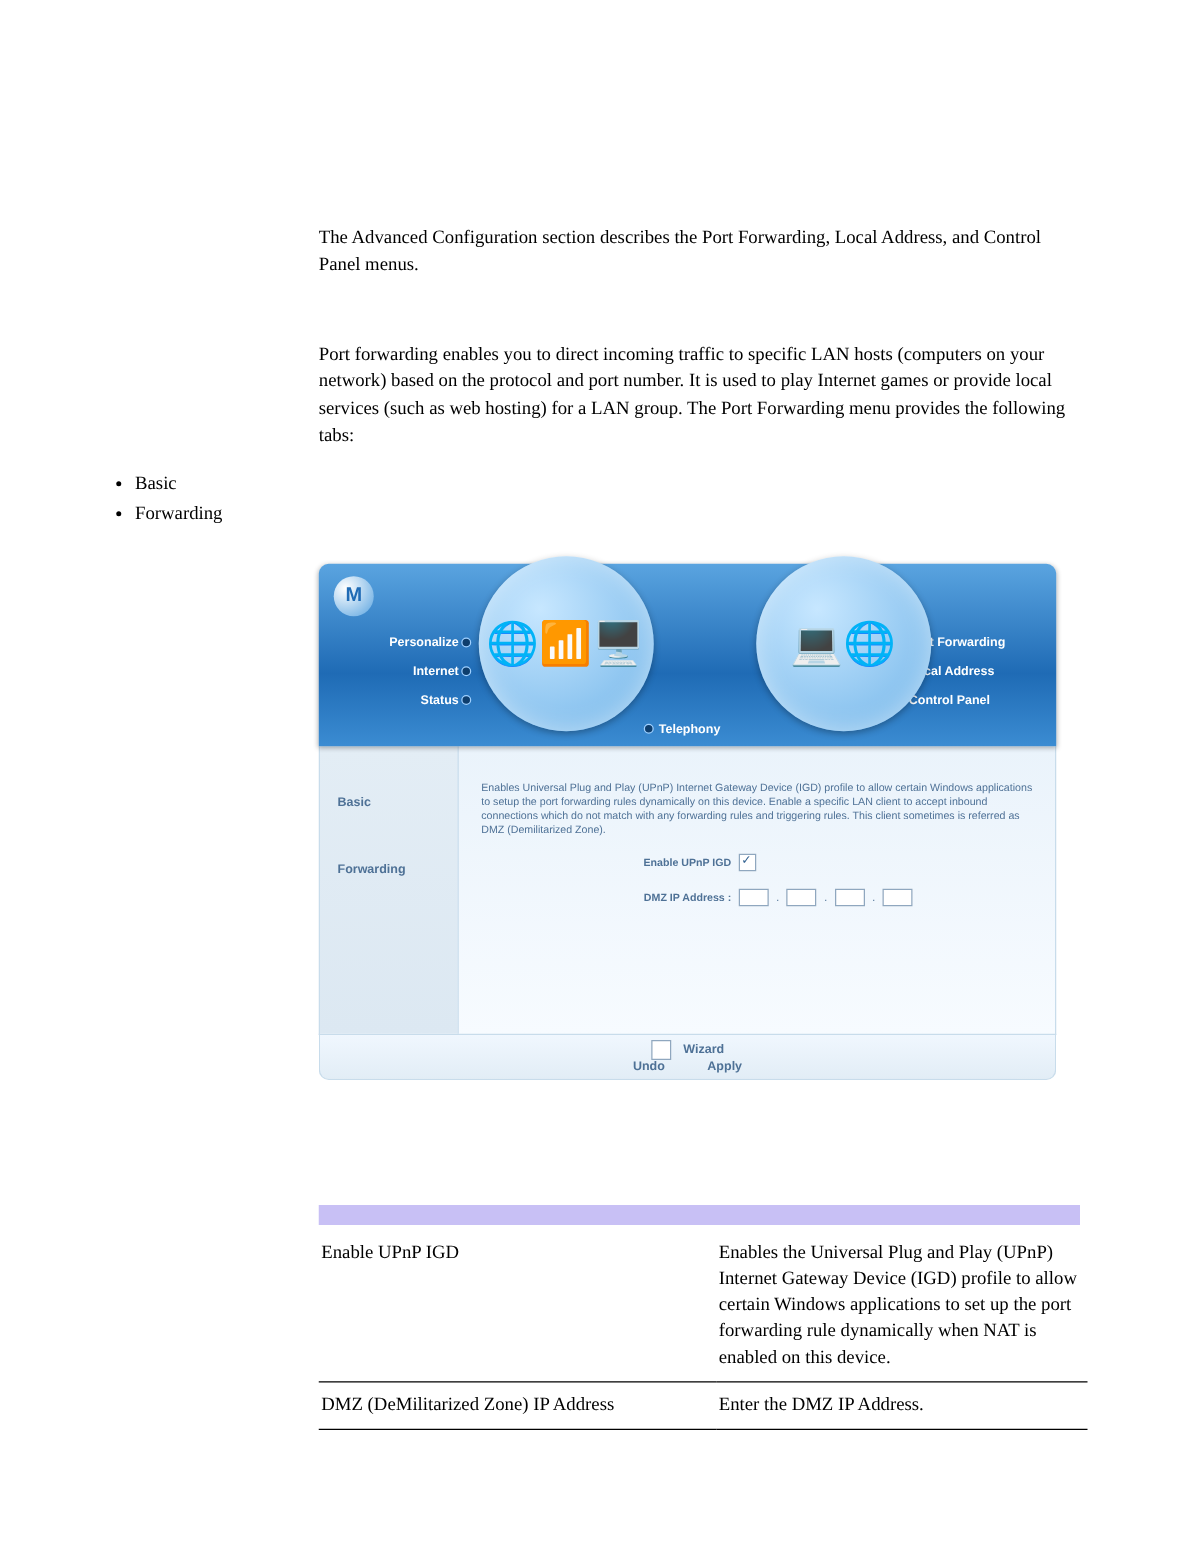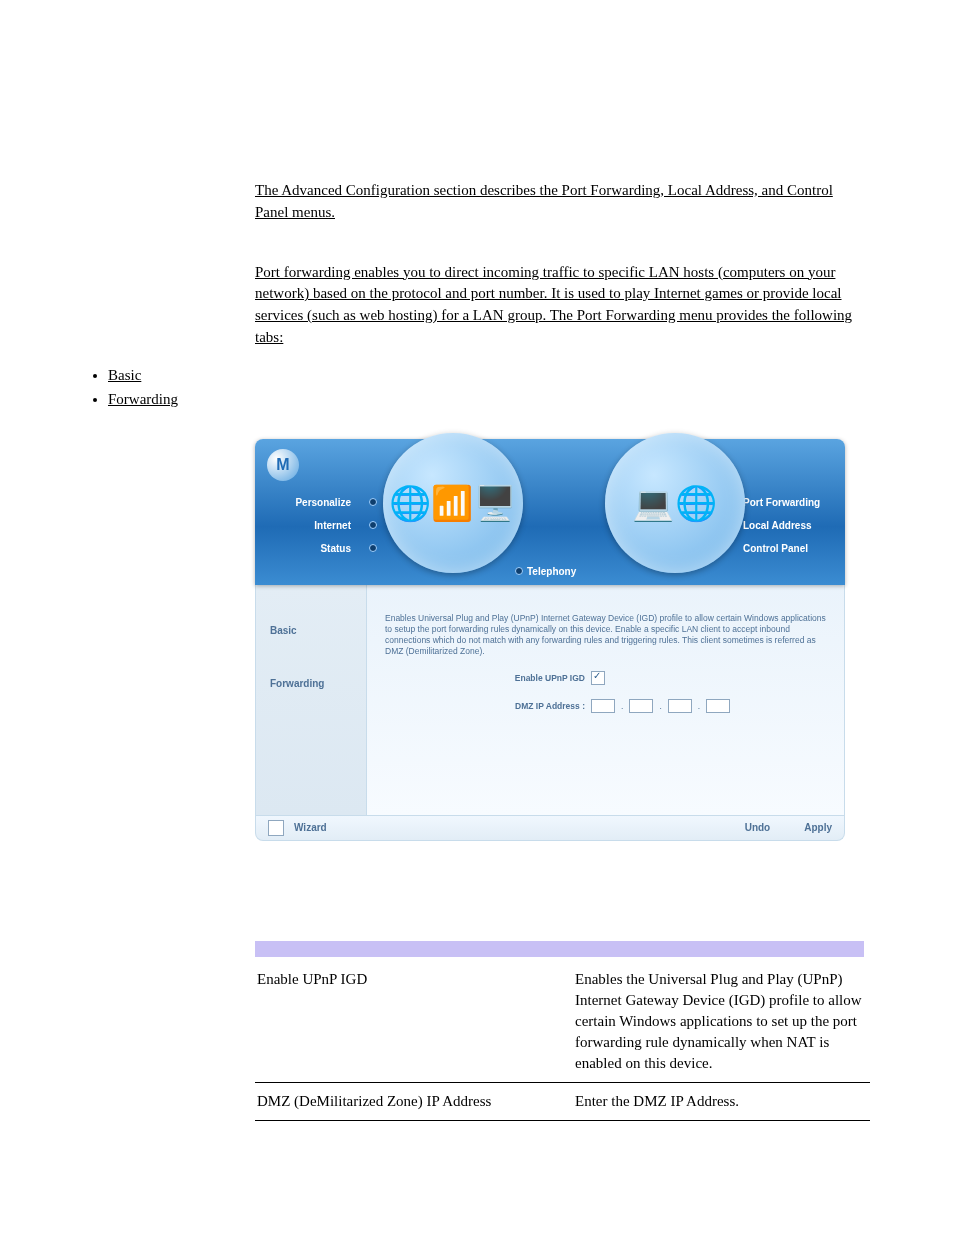--- a/index.html
+++ b/index.html
@@ -9,21 +9,20 @@
     font-family: Georgia, 'Times New Roman', serif;
     color: #000;
     background: #fff;
   }
   .page {
     padding: 180px 90px 60px 90px;
     box-sizing: border-box;
   }
   .indent {
     margin-left: 165px;
-    text-decoration: underline;
   }
   p {
     font-size: 15px;
     line-height: 1.45;
     margin: 0 0 14px 0;
   }
   ul.bullets {
     margin: 0 0 28px 0;
     padding-left: 18px;
   }
@@ -57,21 +56,21 @@
     font-weight:bold;color:#1f6bb5;
   }
   .nav-left, .nav-right {
     position: absolute;
     font-size: 10px;
     color: #fff;
     font-weight: bold;
   }
   .nav-left { left: 32px; top: 58px; text-align: right; width: 90px;}
   .nav-right { right: 18px; top: 58px; width: 110px; text-align:left;}
-  .nav-item { margin-bottom: 12px; display:flex; align-items:center; gap:18px;}
+  .nav-item { margin-bottom: 12px; display:flex; align-items:center; gap:2px;}
   .nav-left .nav-item{justify-content:flex-end;}
   .dot{width:6px;height:6px;border-radius:50%;background:#0e3e6d;border:1px solid #9fd0ff;display:inline-block;}
   .dot.active{background:#ffd84d;}
   .center-bubble {
     position:absolute;
     width:140px;height:140px;
     border-radius:50%;
     background:radial-gradient(circle at 35% 30%,#c7e7ff,#6fb3e8);
     top: -6px;
     box-shadow: inset 0 0 20px rgba(255,255,255,.5),0 2px 6px rgba(0,0,0,.3);
@@ -104,21 +103,21 @@
   .form-line{display:flex;align-items:center;gap:6px;margin:14px 0 0 100px;}
   .fl-label{font-weight:bold;color:#4e7196;width:100px;text-align:right;}
   .ip-box{width:22px;height:12px;border:1px solid #8fa7bf;background:#fff;}
   .chk{width:12px;height:12px;border:1px solid #8fa7bf;background:#fff;position:relative;}
   .chk::after{content:"✓";position:absolute;top:-2px;left:1px;font-size:10px;color:#2e5f8f;}
   .router-footer{
     background:linear-gradient(#f0f7fe,#e2edf6);
     border:1px solid #c8dceb;border-top:none;
     border-radius:0 0 8px 8px;
     display:flex;align-items:center;justify-content:space-between;
-    padding:4px 12px;font-size:10px;font-weight:bold;color:#4e7196;
+    padding:4px 12px;font-size:10px;font-weight:bold;color:#4e7196;flex-direction:column;
   }
   .foot-left{display:flex;align-items:center;gap:10px;}
   .wiz-icon{width:14px;height:14px;border:1px solid #8fa7bf;background:#fff;}
   .foot-right{display:flex;gap:34px;}
   .divider-bar{
     height:16px;background:#c8c0f5;
     margin:100px 0 4px 165px;
   }
   table.fields{
     border-collapse:collapse;
@@ -135,21 +134,21 @@
   table.fields td:first-child{width:310px;}
   .closing{margin:30px 0 0 165px;font-size:15px;}
 </style>
 </head>
 <body>
 
 <div class="page">
 
   <p class="indent">The Advanced Configuration section describes the Port Forwarding, Local Address, and Control Panel menus.</p>
 
-  <p class="indent" style="margin-top:38px">Port forwarding enables you to direct incoming traffic to specific LAN hosts (computers on your network) based on the protocol and port number. It is used to play Internet games or provide local services (such as web hosting) for a LAN group. The Port Forwarding menu provides the following tabs:</p>
+  <p class="indent" style="margin-top:50px">Port forwarding enables you to direct incoming traffic to specific LAN hosts (computers on your network) based on the protocol and port number. It is used to play Internet games or provide local services (such as web hosting) for a LAN group. The Port Forwarding menu provides the following tabs:</p>
   <ul class="bullets indent">
     <li>Basic</li>
     <li>Forwarding</li>
   </ul>
 
 
   <div class="screenshot">
     <div class="router-header">
       <div class="logo-circle">M</div>
 

